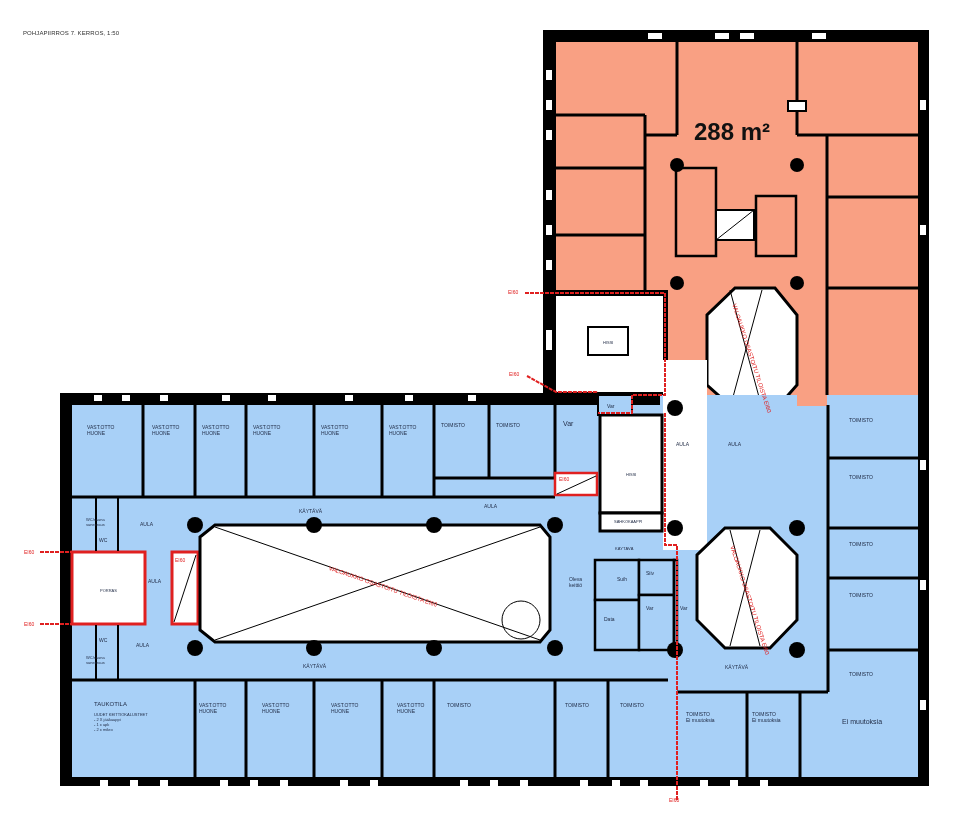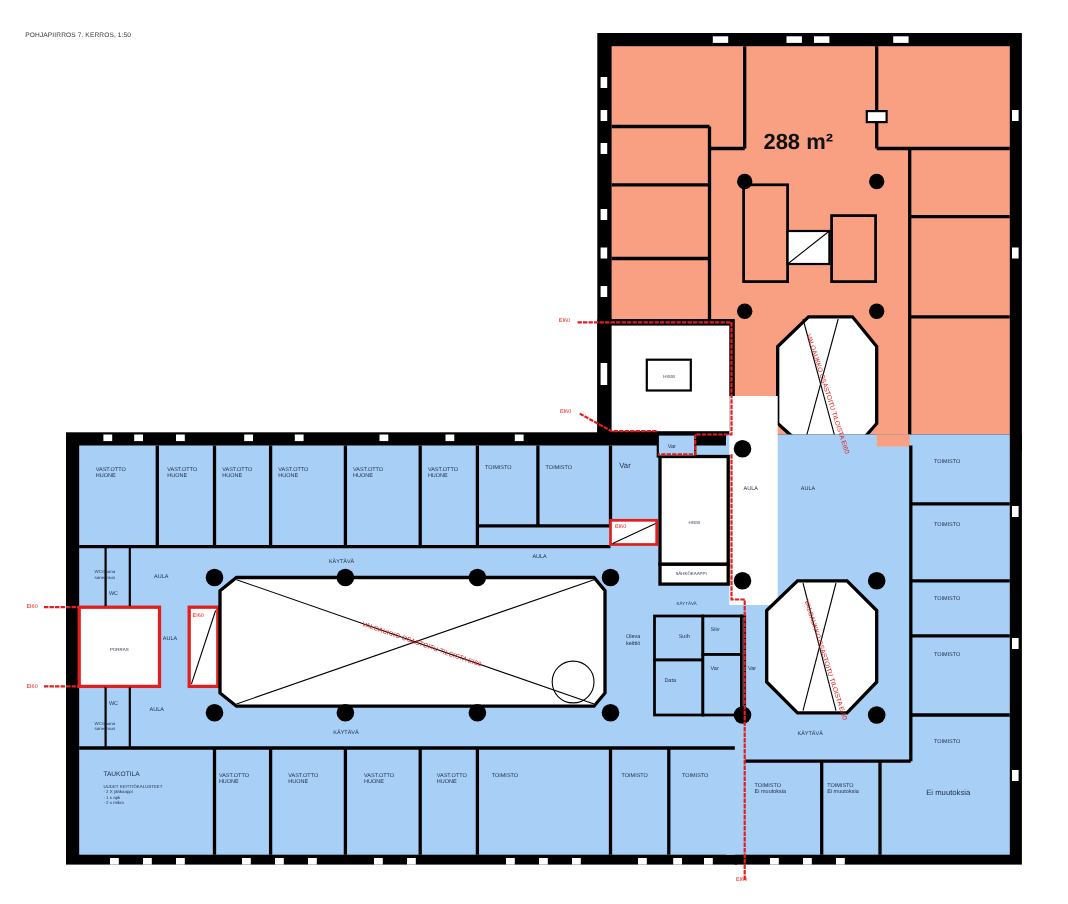--- a/index.html
+++ b/index.html
@@ -3,21 +3,21 @@
 <meta charset="utf-8">
 <style>
   html,body{margin:0;padding:0;background:#ffffff;}
   body{width:971px;height:822px;position:relative;overflow:hidden;font-family:"Liberation Sans",sans-serif;color:#1f2a44;}
   .title{position:absolute;left:23px;top:30px;font-size:6px;color:#333;letter-spacing:0.1px;}
   svg.plan{position:absolute;left:0;top:0;}
   .lbl{position:absolute;font-size:7px;line-height:8px;color:#1f2a44;white-space:pre-line;}
   .lbl.small{font-size:5px;line-height:6px;}
   .lbl.tiny{font-size:4px;line-height:5px;}
   .lbl.red{color:#e02020;}
-  .area{position:absolute;left:694px;top:118px;font-size:20px;font-weight:bold;color:#111;}
+  .area{position:absolute;left:694px;top:118px;font-size:24px;font-weight:bold;color:#111;}
   .red-diag{position:absolute;color:#e02020;font-size:6px;white-space:nowrap;transform-origin:left top;}
 </style>
 </head>
 <body>
 
 <div class="title">POHJAPIIRROS 7. KERROS, 1:50</div>
 
 <svg class="plan" width="971" height="822" viewBox="0 0 971 822">
 
   <rect x="543" y="30" width="386" height="380" fill="#000"></rect>

